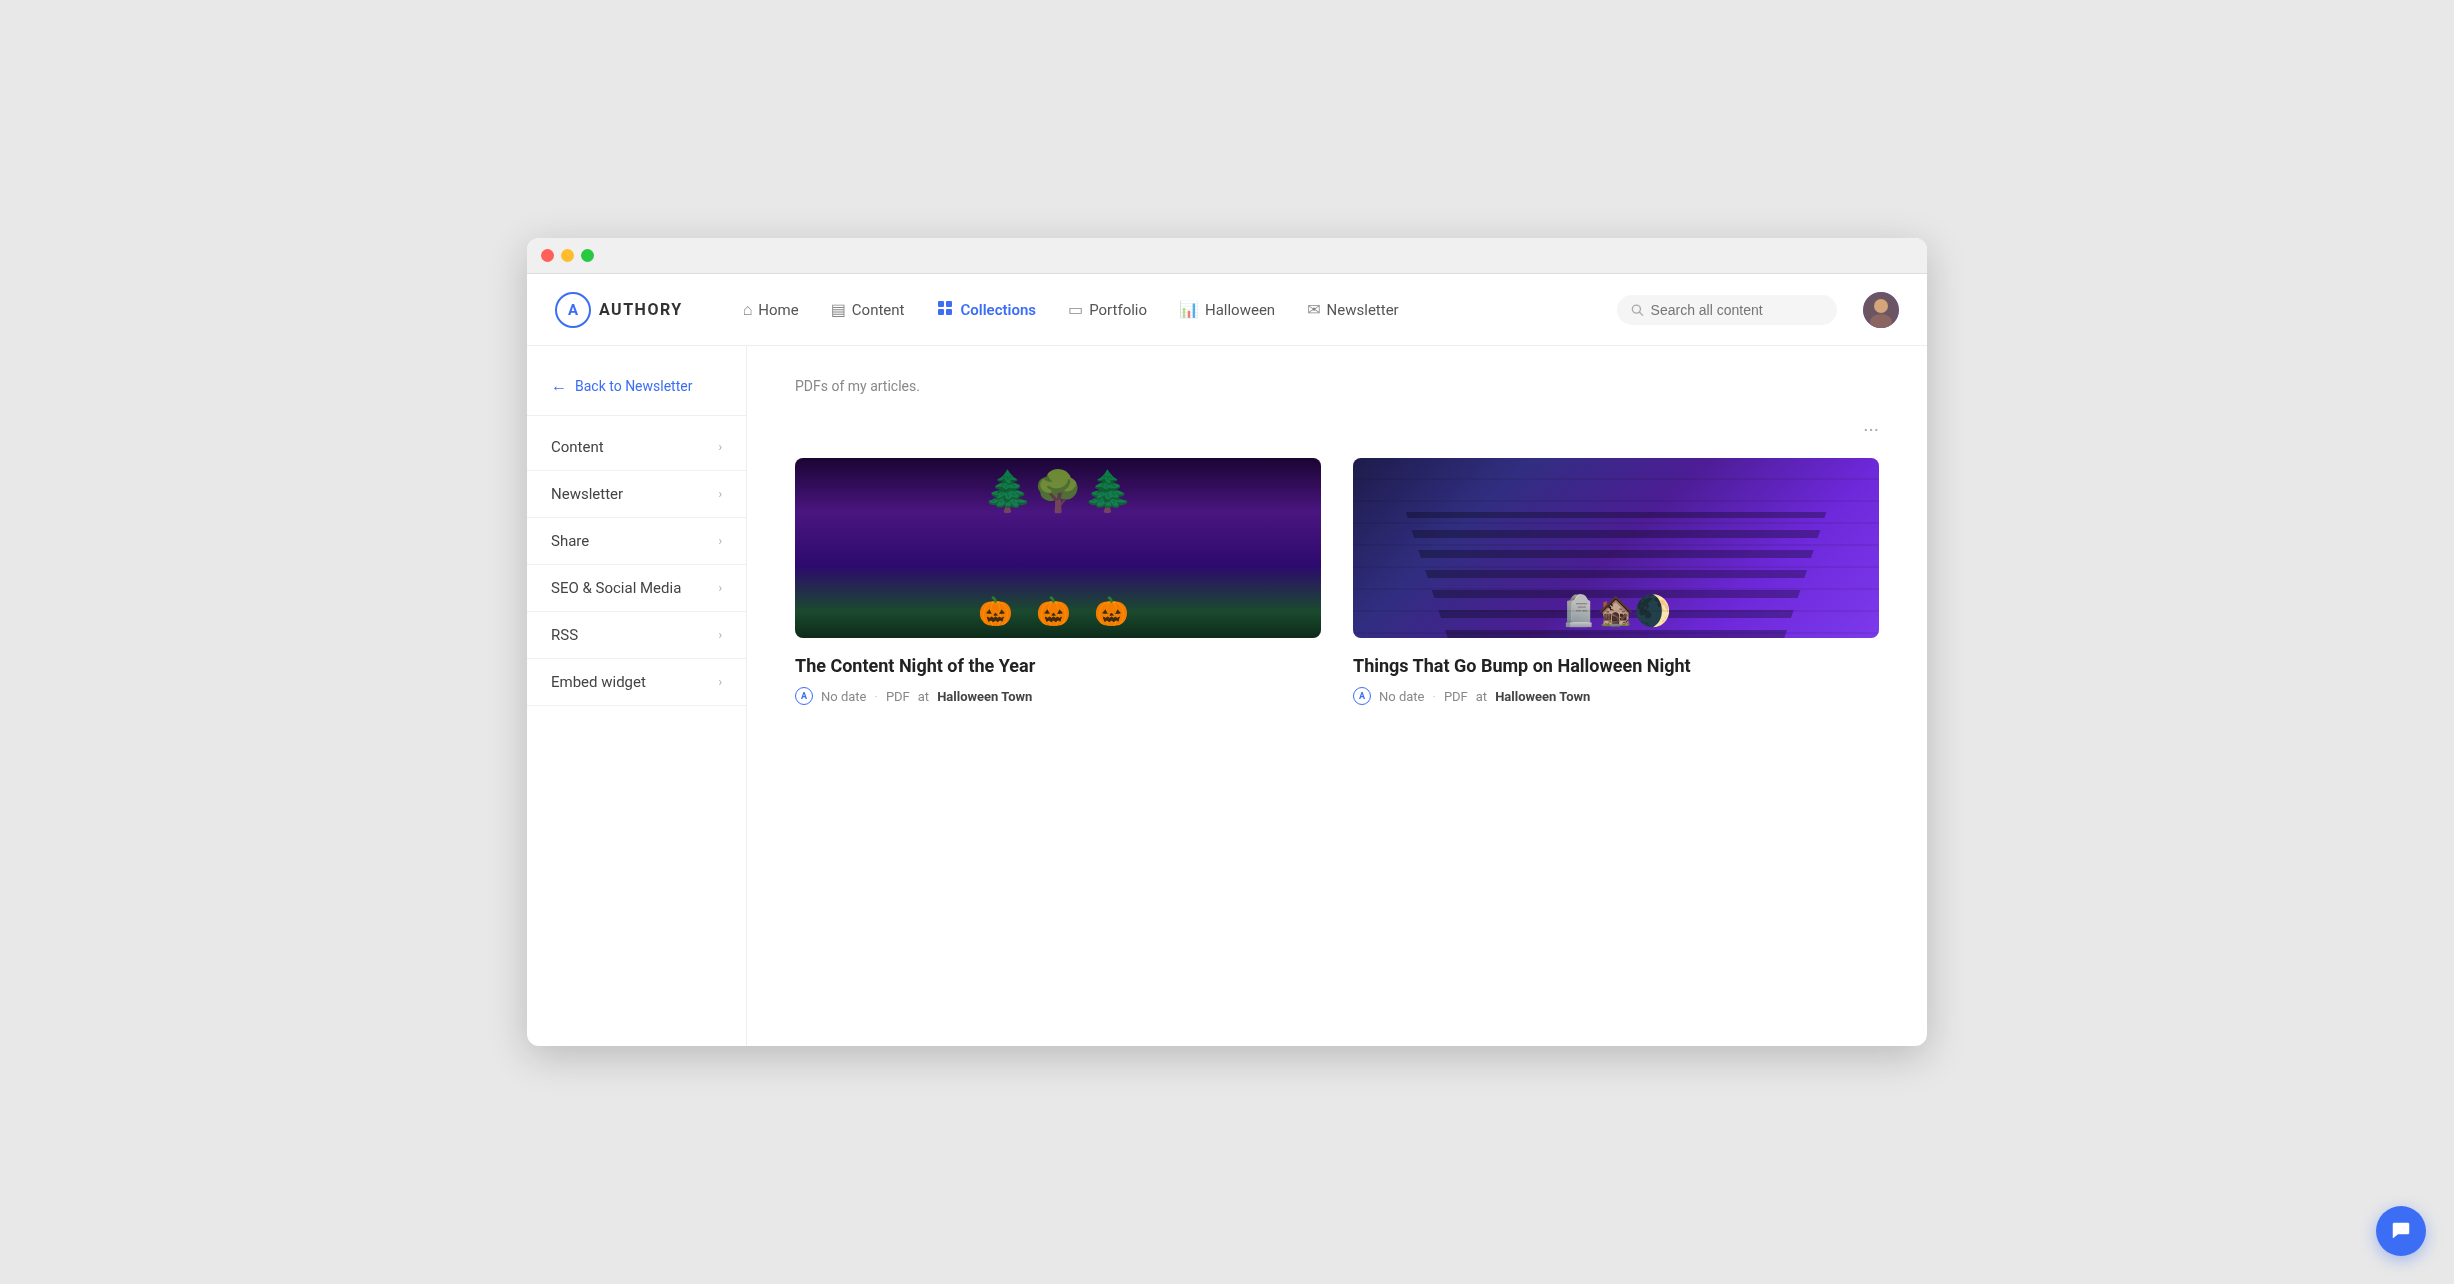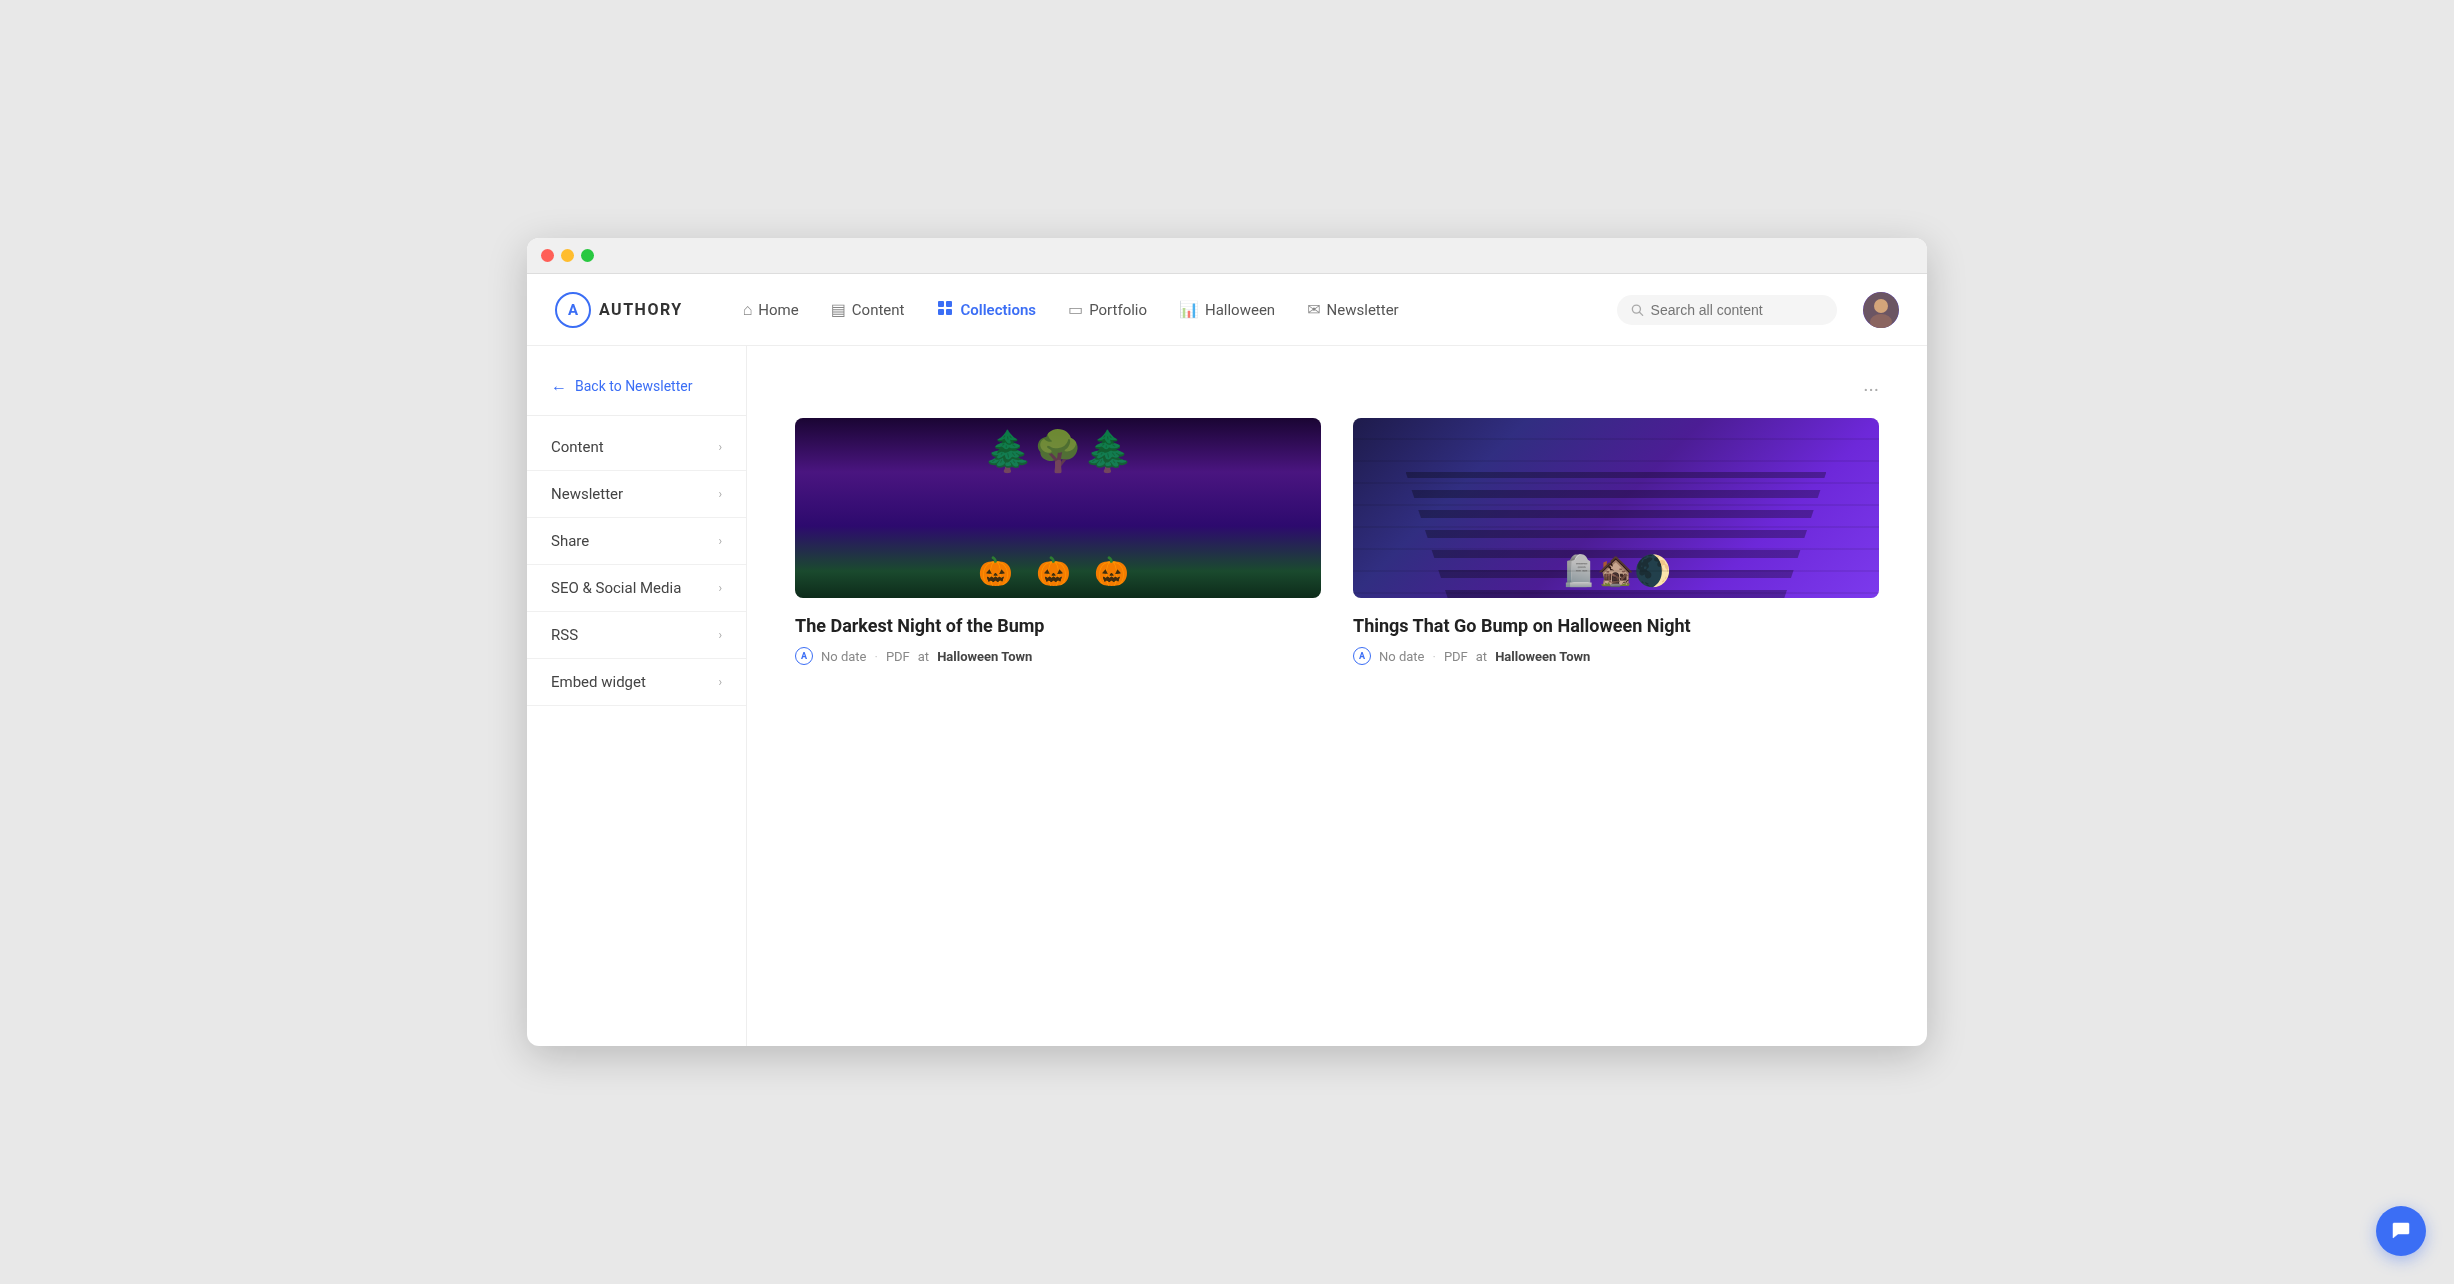--- a/index.html
+++ b/index.html
@@ -478,35 +478,36 @@
         <span class="chevron">›</span>
       </div>
       <div class="sidebar-item">
         <span>Embed widget</span>
         <span class="chevron">›</span>
       </div>
     </aside>
 
     <main class="main-content">
 
+      <p class="page-subtitle">PDFs of my articles.</p>
 
       <div class="more-options">
         <span>···</span>
       </div>
 
       <div class="cards-grid">
 
         <div class="card">
           <div class="card-image">
             <div class="halloween1-inner">
               <div class="trees">🌲🌳🌲</div>
               <div class="pumpkins">🎃 🎃 🎃</div>
             </div>
           </div>
-          <h3 class="card-title">The Darkest Night of the Bump</h3>
+          <h3 class="card-title">The Content Night of the Year</h3>
           <div class="card-meta">
             <div class="authory-icon">A</div>
             <span>No date</span>
             <span class="card-meta-dot">·</span>
             <span>PDF</span>
             <span>at</span>
             <span class="card-meta-publication">Halloween Town</span>
           </div>
         </div>
 

